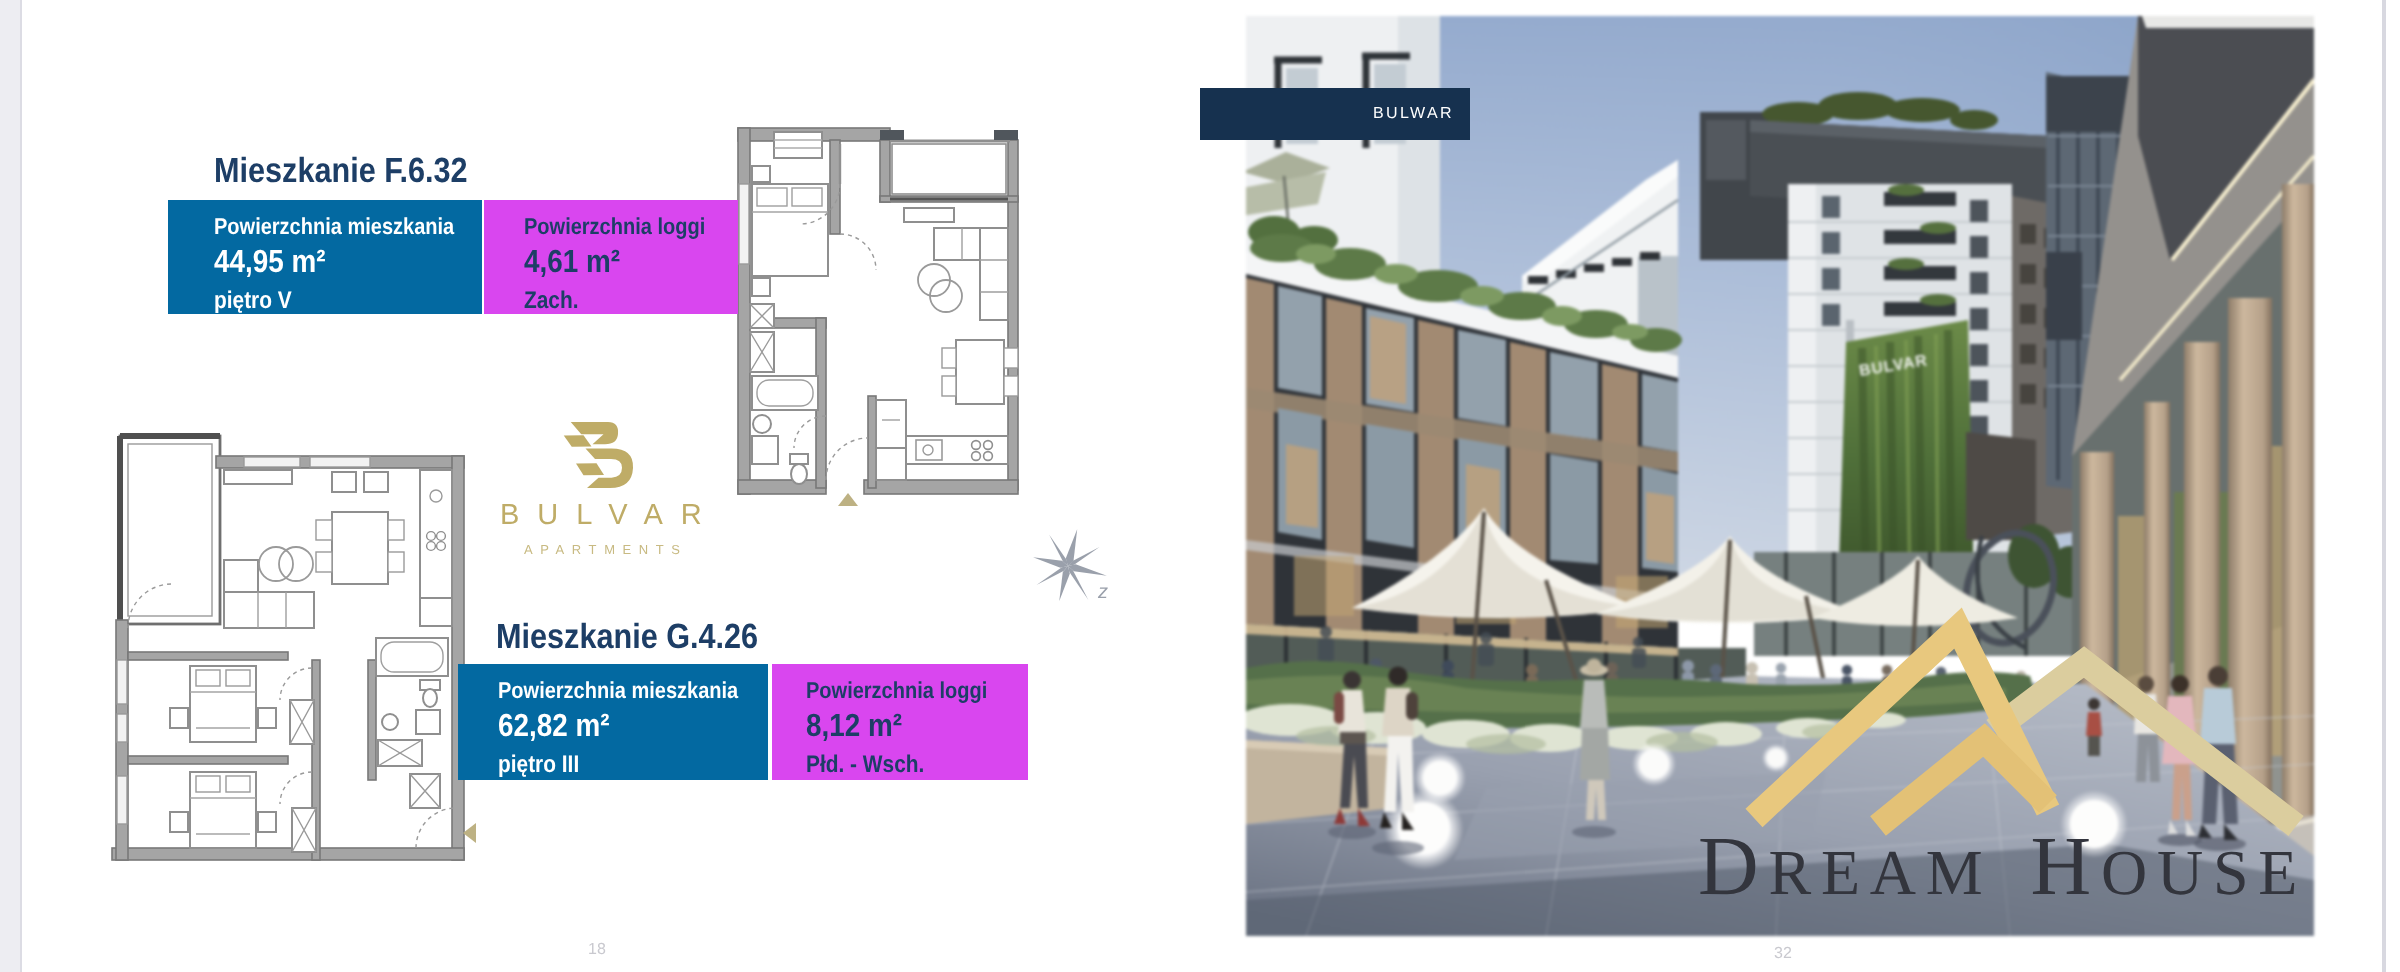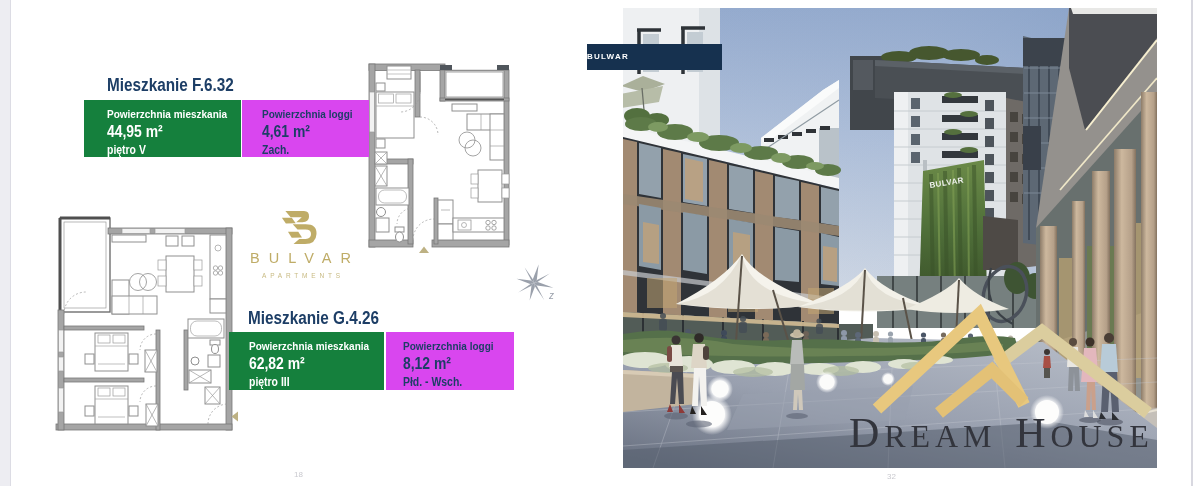--- a/index.html
+++ b/index.html
@@ -1,18 +1,18 @@
 <!DOCTYPE html>
 <html><head>
 <meta charset="utf-8">
 <style>
 html,body{margin:0;padding:0}
 body{width:1200px;height:486px;position:relative;font-family:"Liberation Sans",sans-serif;background:#ffffff;overflow:hidden}
 .abs{position:absolute}
-.navybox{background:#15803d;color:#ffffff;z-index:2}
+.navybox{background:#0369a1;color:#ffffff;z-index:2}
 .khakibox{background:#d946ef;color:#1d3e66;z-index:2}
 h2{z-index:2}
 .lbl{font-size:11.5px;font-weight:bold}
 .big{font-size:16px;font-weight:bold;margin-top:3px}
 .small{font-size:12px;font-weight:bold;margin-top:2px}
 .lbl,.big,.small{white-space:nowrap;transform:scaleX(.87);transform-origin:0 50%}
 h2{margin:0;font-size:17.5px;font-weight:bold;color:#1d3e66;white-space:nowrap;transform:scaleX(.875);transform-origin:0 50%}
 </style>
 </head>
 <body>
@@ -747,21 +747,21 @@
     <path d="M446 359 l-1 24 h5 l1 -19 l1 19 h5 l-1 -24 z" fill="#8d9299"></path>
   </g>
 
   <g>
     <circle cx="424" cy="344" r="3" fill="#3c3633"></circle>
     <path d="M421 348 h6 l1 12 h-8 z" fill="#a84f44"></path>
     <rect x="421" y="360" width="6" height="10" fill="#55544f"></rect>
   </g>
 </svg>
 
-<div class="abs" style="left:587px;top:43.5px;width:135px;height:26.5px;background:#16314f;color:#fff;font-size:8px;font-weight:bold;letter-spacing:1.2px;line-height:26.5px;text-align:left;padding-right:8px;box-sizing:border-box">BULWAR</div>
+<div class="abs" style="left:600px;top:43.5px;width:135px;height:26.5px;background:#16314f;color:#fff;font-size:8px;font-weight:normal;letter-spacing:1.2px;line-height:26.5px;text-align:right;padding-right:8px;box-sizing:border-box">BULWAR</div>
 
 <svg class="abs" style="left:840px;top:295px" width="320px" height="165px" viewBox="0 0 320 165">
   <g fill="none" stroke-linejoin="miter">
 
     <path d="M157 70 L202 36 L308 118" stroke="#dbcd9e" stroke-width="12.5"></path>
 
     <path d="M37 114 L139 19 L184 110" stroke="#e8c87e" stroke-width="12.5"></path>
 
     <path d="M99 118 L152 75 L184 107" stroke="#e3c176" stroke-width="12.5"></path>
   </g>

